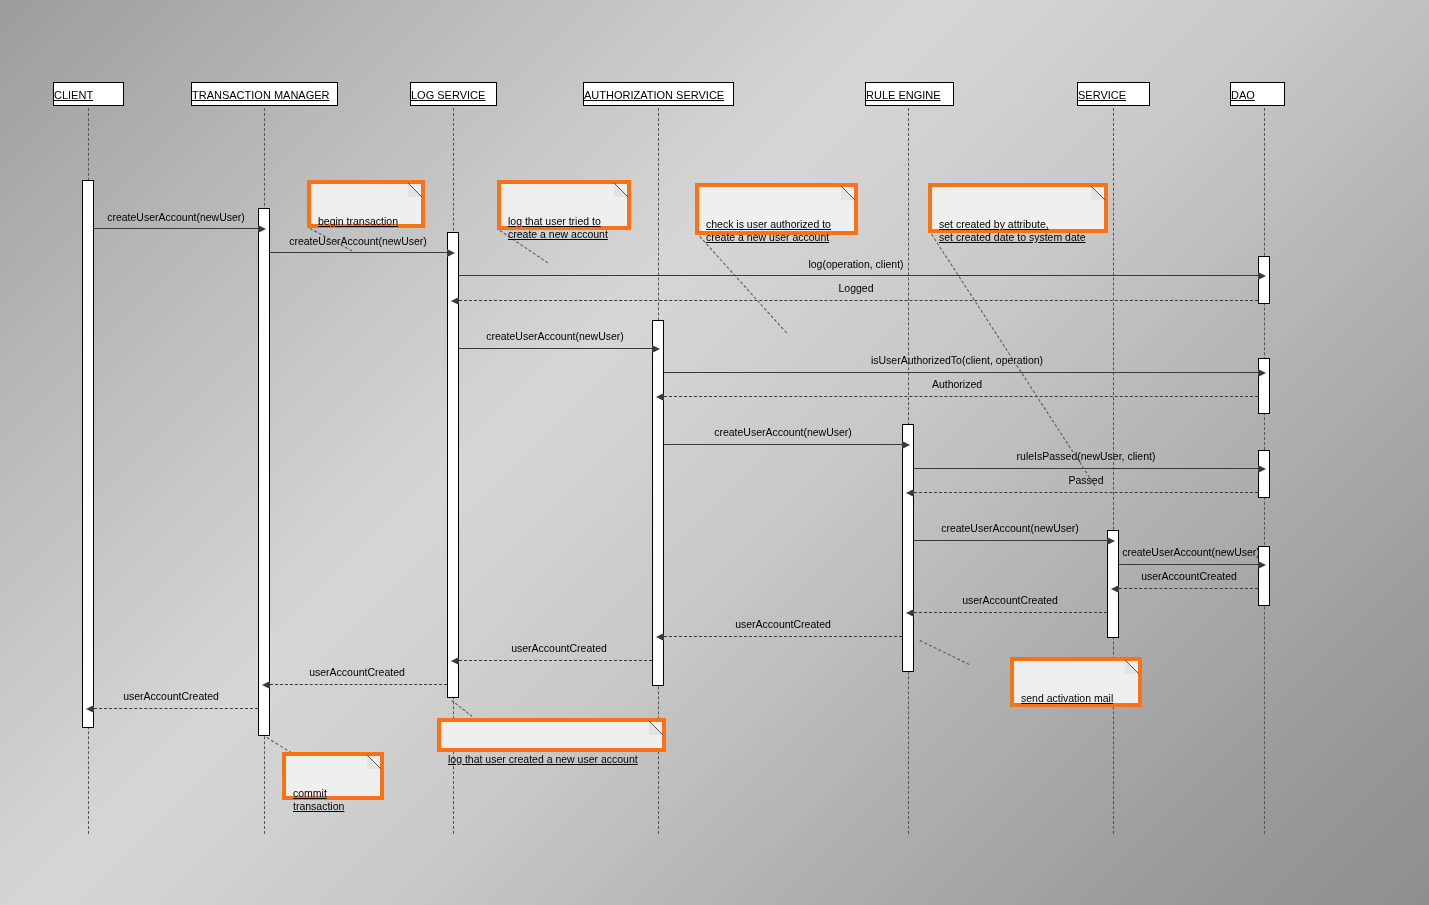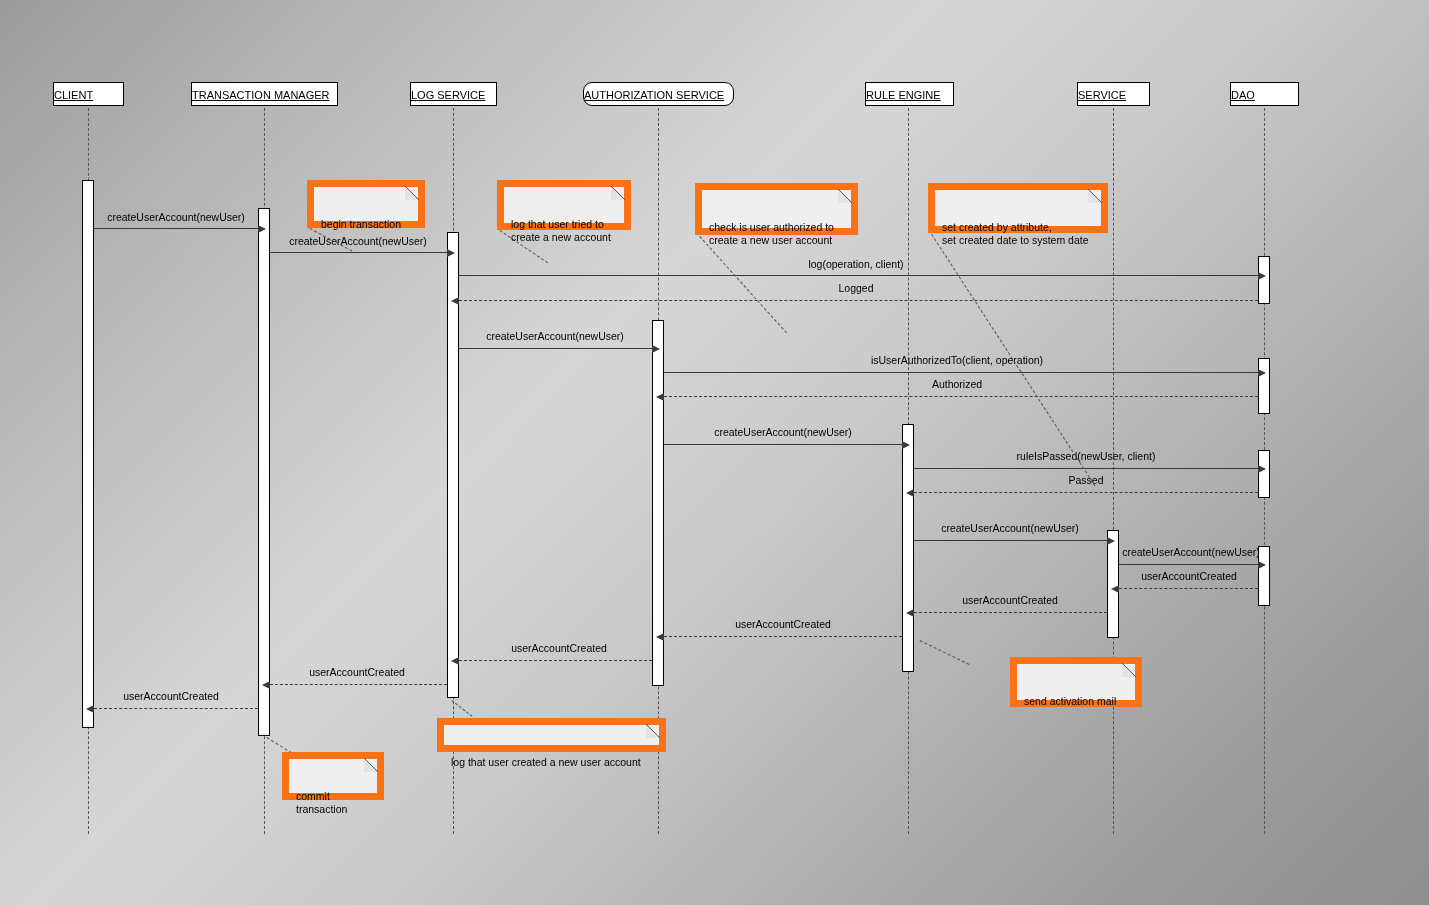--- a/index.html
+++ b/index.html
@@ -77,27 +77,28 @@
     position: absolute;
     font-size: 10.5px;
     color: #000;
     white-space: nowrap;
     transform: translateX(-50%);
   }
   
   .note {
     position: absolute;
     background: #efefef;
-    border: 7px solid #f97316;
+    border: 4px solid #f97316;
     box-sizing: border-box;
     font-size: 10.5px;
     color: #000;
     padding: 5px 7px;
     line-height: 13px;
     white-space: pre-line;
+    text-decoration: underline;
   }
   .note .dogear {
     position: absolute;
     top: -1px;
     right: -1px;
     width: 14px;
     height: 14px;
     background: linear-gradient(225deg, rgba(255,255,255,0) 0%, rgba(255,255,255,0) 49%, #555 50%, #555 52%, #e3e3e3 53%, #e3e3e3 100%);
     border-left: 0;
   }
@@ -123,30 +124,30 @@
 
   <div class="lifeline-head" style="left:53px; top:82px; width:71px;">
     <span>CLIENT</span>
   </div>
   <div class="lifeline-head" style="left:191px; top:82px; width:147px;">
     <span>TRANSACTION MANAGER</span>
   </div>
   <div class="lifeline-head" style="left:410px; top:82px; width:87px;">
     <span>LOG SERVICE</span>
   </div>
-  <div class="lifeline-head" style="left:583px; top:82px; width:151px;border-radius:9px;">
+  <div class="lifeline-head" style="left:583px; top:82px; width:151px;">
     <span>AUTHORIZATION SERVICE</span>
   </div>
   <div class="lifeline-head" style="left:865px; top:82px; width:89px;">
     <span>RULE ENGINE</span>
   </div>
   <div class="lifeline-head" style="left:1077px; top:82px; width:73px;">
     <span>SERVICE</span>
   </div>
-  <div class="lifeline-head" style="left:1230px; top:82px; width:69px;">
+  <div class="lifeline-head" style="left:1230px; top:82px; width:55px;">
     <span>DAO</span>
   </div>
 
   <div class="activation" style="left:82px; top:180px; height:548px;"></div>
   <div class="activation" style="left:258px; top:208px; height:528px;"></div>
   <div class="activation" style="left:447px; top:232px; height:466px;"></div>
   <div class="activation" style="left:652px; top:320px; height:366px;"></div>
   <div class="activation" style="left:902px; top:424px; height:248px;"></div>
   <div class="activation" style="left:1107px; top:530px; height:108px;"></div>
   <div class="activation" style="left:1258px; top:256px; height:48px;"></div>

